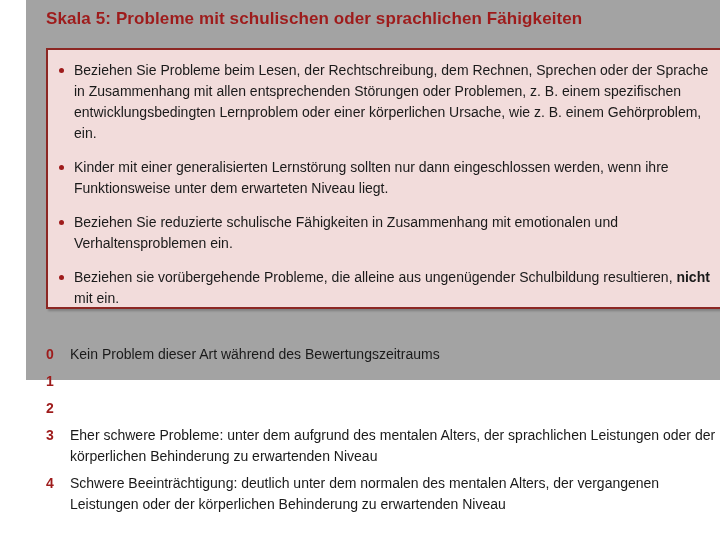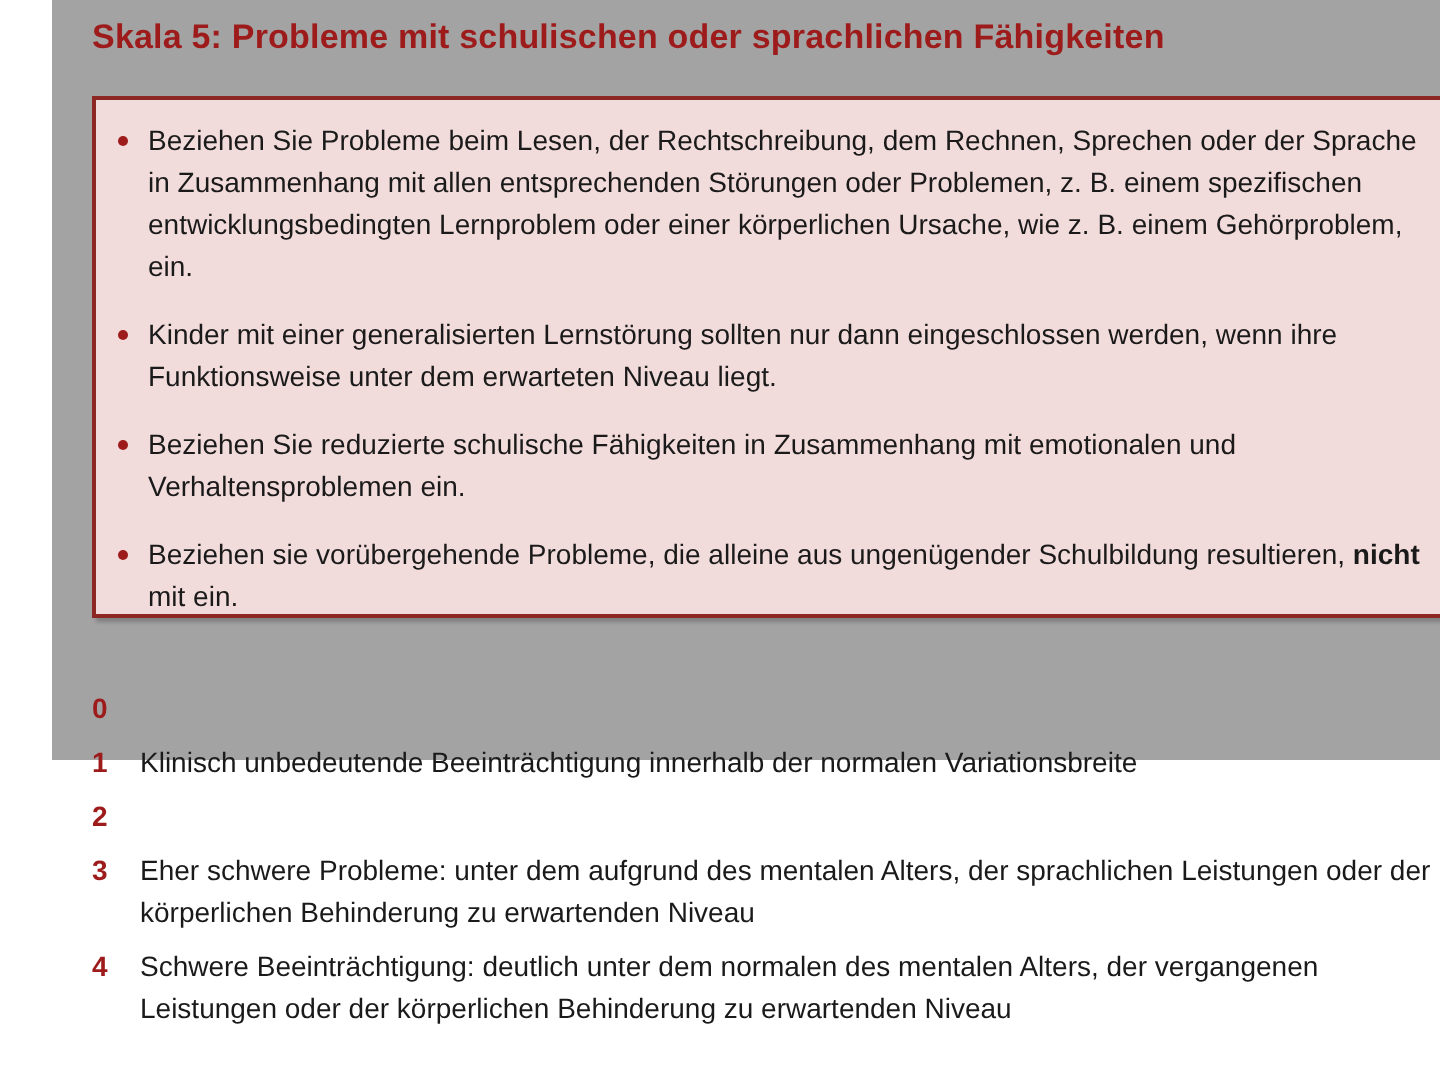--- a/index.html
+++ b/index.html
@@ -75,25 +75,25 @@
       <span class="dot"></span>
       <p class="btext"><span>Beziehen sie vorübergehende Probleme, die alleine aus ungenügender Schulbildung resultieren, </span><span class="seg-bold">nicht</span><span> mit ein.</span></p>
     </div>
 
   </div>
 
   <div class="scale">
 
     <div class="scale-item">
       <span class="num">0</span>
+      <span class="lbl">Kein Problem dieser Art während des Bewertungszeitraums</span>
     </div>
 
     <div class="scale-item">
       <span class="num">1</span>
-      <span class="lbl">Klinisch unbedeutende Beeinträchtigung innerhalb der normalen Variationsbreite</span>
     </div>
 
     <div class="scale-item">
       <span class="num">2</span>
     </div>
 
     <div class="scale-item">
       <span class="num">3</span>
       <span class="lbl">Eher schwere Probleme: unter dem aufgrund des mentalen Alters, der sprachlichen Leistungen oder der körperlichen Behinderung zu erwartenden Niveau</span>
     </div>

